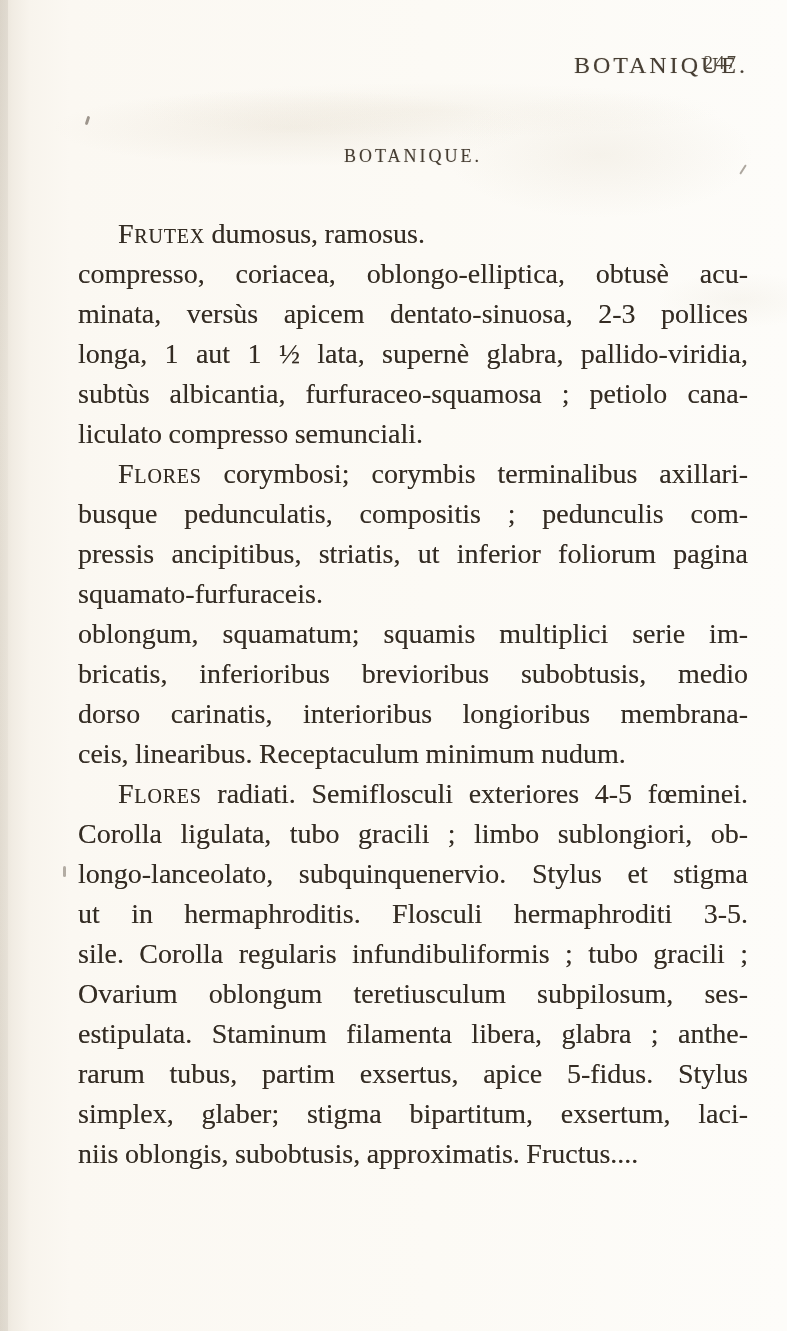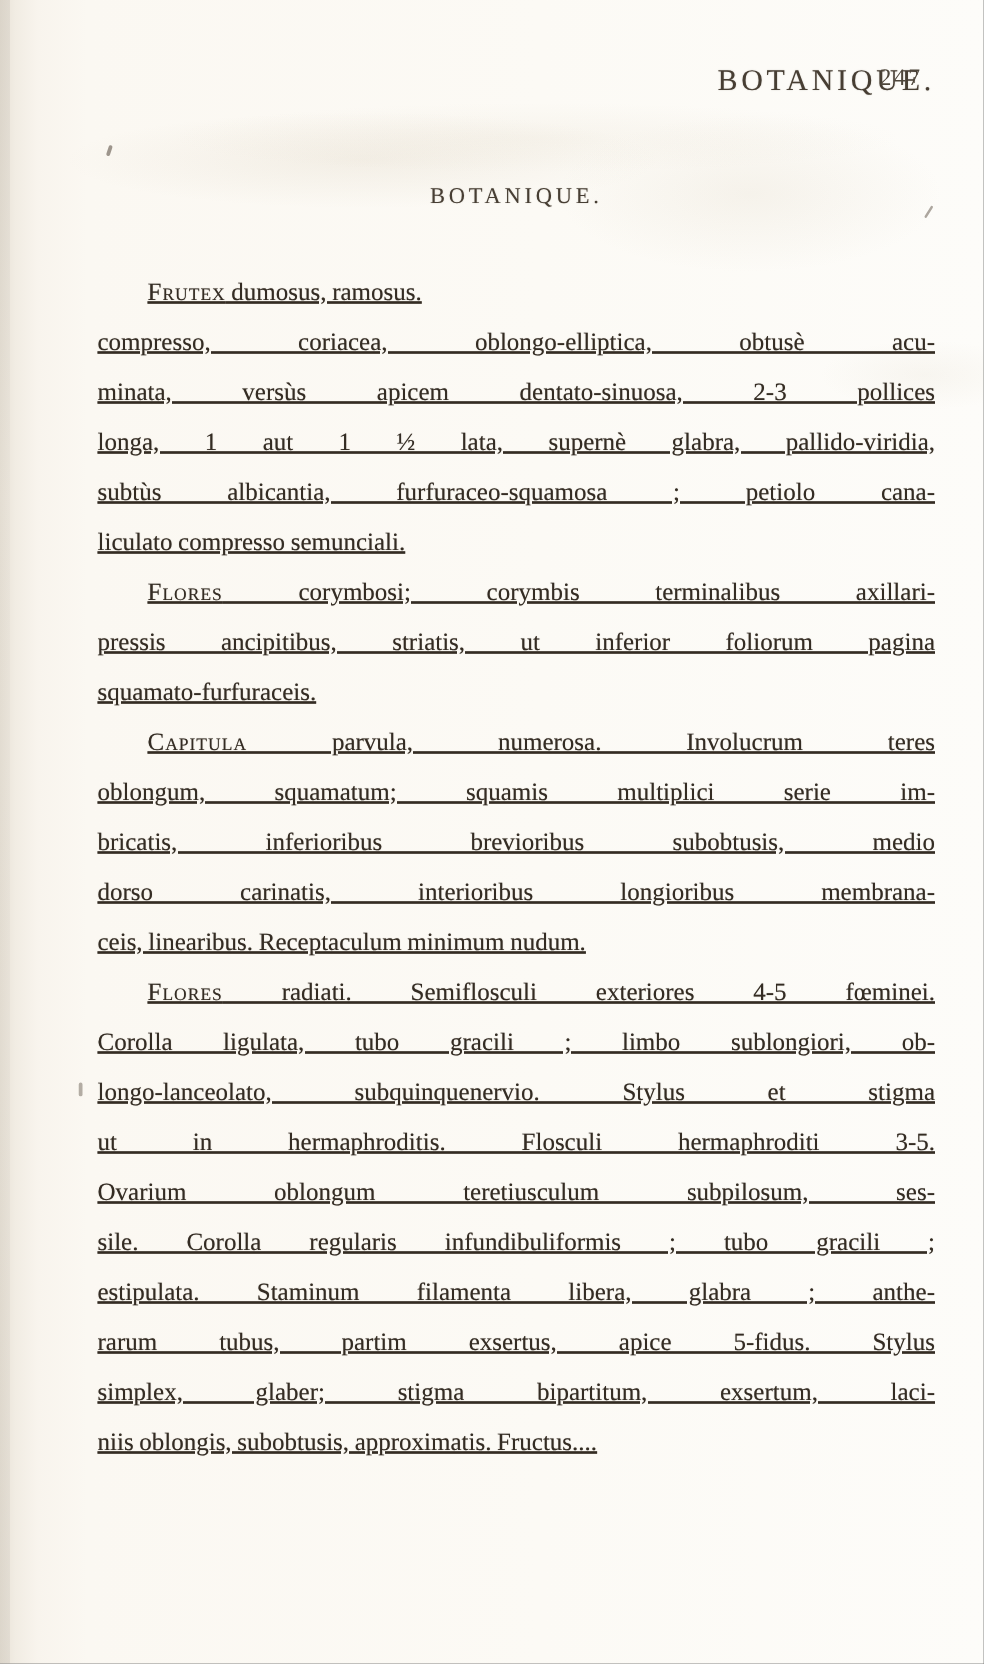--- a/index.html
+++ b/index.html
@@ -30,24 +30,23 @@
   }
   
   .section-heading {
     position:absolute; top:146px; left:78px; width:670px;
     text-align:center; font-size:18px; letter-spacing:3px;
     color:#473e33; text-shadow:0 0 1px rgba(71,62,51,0.3);
   }
   
   .body-text {
     position:absolute; top:214px; left:78px; width:670px;
-    font-size:20px; line-height:40px;
+    font-size:28px; line-height:40px;
     word-spacing:-0.5px;
     text-shadow:0 0 0.6px rgba(52,44,35,0.5);
-    text-decoration:underline;
   }
   .line { text-align:justify; text-align-last:left; white-space:normal; }
   .line.fill { text-align-last:justify; }
   .line.indent { padding-left:40px; }
   .sc { font-variant:small-caps; letter-spacing:0.8px; }
   
   .speck { position:absolute; background:#6c6156; }
   .speck-apostrophe { top:116px; left:86px; width:3px; height:9px; border-radius:2px; transform:rotate(18deg); opacity:0.65; }
   .speck-tick { top:164px; left:742px; width:2px; height:11px; border-radius:1px; transform:rotate(32deg); opacity:0.55; }
   .speck-margin { top:866px; left:63px; width:3px; height:11px; border-radius:2px; opacity:0.5; }
@@ -69,33 +68,33 @@
   <div class="section-heading">BOTANIQUE.</div>
 
   <div class="body-text">
       <div class="line indent"><span class="sc">Frutex</span> dumosus, ramosus.</div>
       <div class="line fill">compresso, coriacea, oblongo-elliptica, obtusè acu-</div>
       <div class="line fill">minata, versùs apicem dentato-sinuosa, 2-3 pollices</div>
       <div class="line fill">longa, 1 aut 1 ½ lata, supernè glabra, pallido-viridia,</div>
       <div class="line fill">subtùs albicantia, furfuraceo-squamosa ; petiolo cana-</div>
       <div class="line">liculato compresso semunciali.</div>
       <div class="line fill indent"><span class="sc">Flores</span> corymbosi; corymbis terminalibus axillari-</div>
+      <div class="line fill">busque pedunculatis, compositis ; pedunculis com-</div>
       <div class="line fill">pressis ancipitibus, striatis, ut inferior foliorum pagina</div>
       <div class="line">squamato-furfuraceis.</div>
-      <div class="line fill indent"><span class="sc">Capitula</span> parvula, numerosa. Involucrum teres</div>
       <div class="line fill">oblongum, squamatum; squamis multiplici serie im-</div>
       <div class="line fill">bricatis, inferioribus brevioribus subobtusis, medio</div>
       <div class="line fill">dorso carinatis, interioribus longioribus membrana-</div>
       <div class="line">ceis, linearibus. Receptaculum minimum nudum.</div>
       <div class="line fill indent"><span class="sc">Flores</span> radiati. Semiflosculi exteriores 4-5 fœminei.</div>
       <div class="line fill">Corolla ligulata, tubo gracili ; limbo sublongiori, ob-</div>
       <div class="line fill">longo-lanceolato, subquinquenervio. Stylus et stigma</div>
       <div class="line fill">ut in hermaphroditis. Flosculi hermaphroditi 3-5.</div>
+      <div class="line fill">sile. Corolla regularis infundibuliformis ; tubo gracili ;</div>
       <div class="line fill">Ovarium oblongum teretiusculum subpilosum, ses-</div>
-      <div class="line fill">sile. Corolla regularis infundibuliformis ; tubo gracili ;</div>
       <div class="line fill">estipulata. Staminum filamenta libera, glabra ; anthe-</div>
       <div class="line fill">rarum tubus, partim exsertus, apice 5-fidus. Stylus</div>
       <div class="line fill">simplex, glaber; stigma bipartitum, exsertum, laci-</div>
       <div class="line">niis oblongis, subobtusis, approximatis. Fructus....</div>
     </div>
 
   <div class="speck speck-apostrophe"></div>
   <div class="speck speck-tick"></div>
   <div class="speck speck-margin"></div>
 </div>

